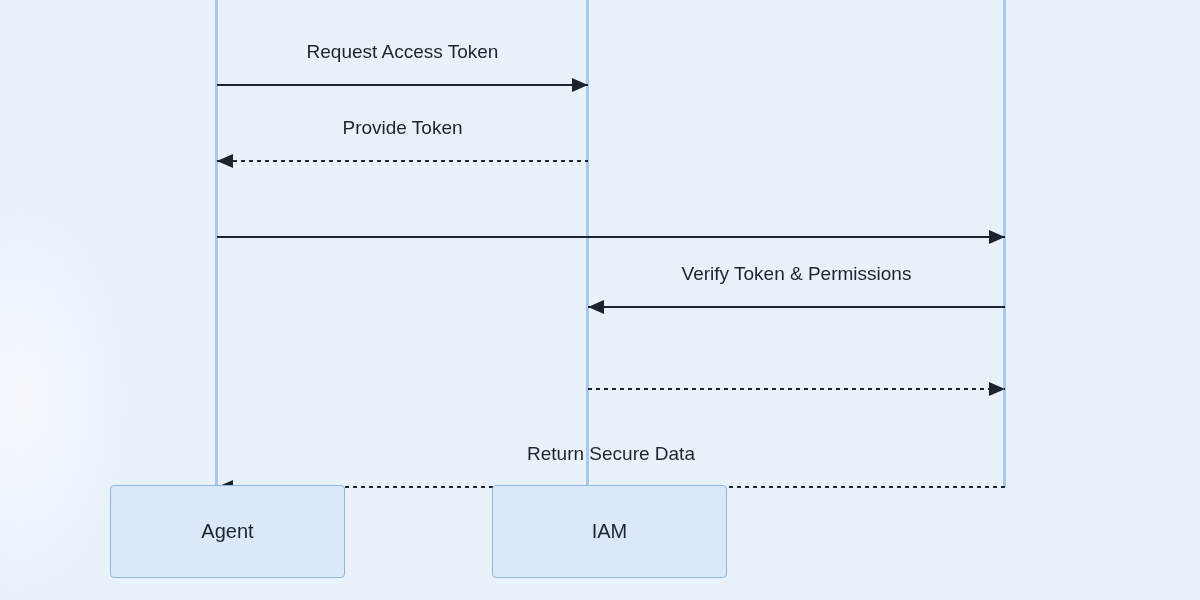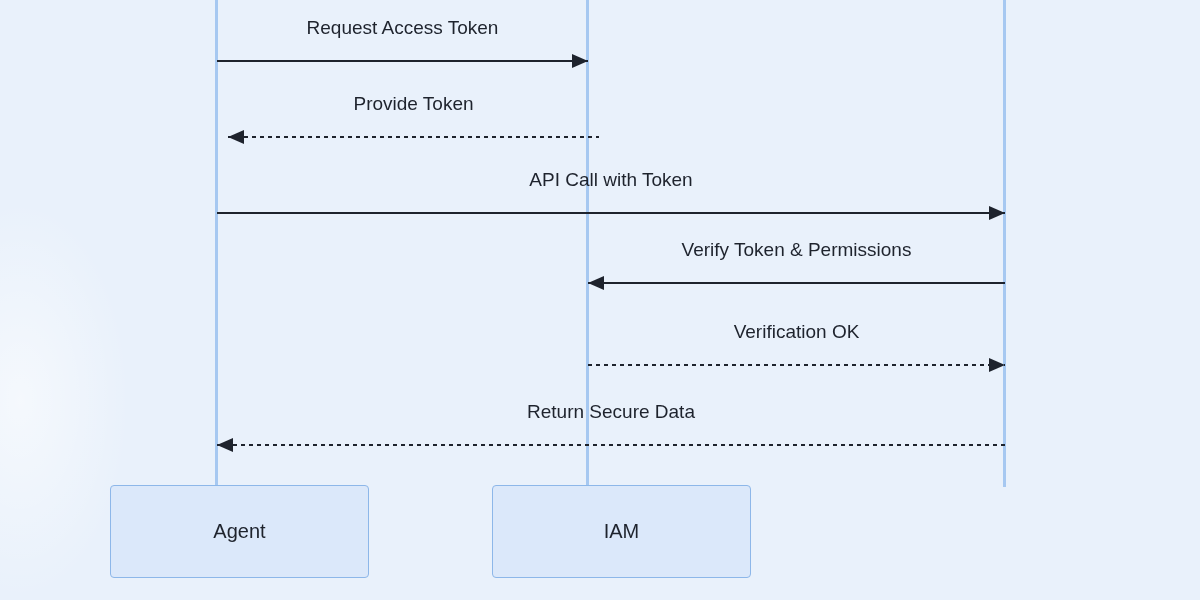--- a/index.html
+++ b/index.html
@@ -17,41 +17,41 @@
   }
   .bg-glow{
     position:absolute;left:-90px;top:200px;width:220px;height:400px;
     background:radial-gradient(closest-side,rgba(255,255,255,.55),rgba(255,255,255,0));
     pointer-events:none;
   }
   .lifeline{
     position:absolute;top:0;width:3px;height:487px;
     background:var(--lifeline);
   }
-  .message{position:absolute;height:46px;}
+  .message{position:absolute;height:46px;margin-top:24px;}
   .msg-label{
     position:absolute;left:0;right:0;bottom:22px;
     text-align:center;font-size:19px;line-height:24px;
     color:var(--ink);white-space:nowrap;
   }
   .msg-line{
     position:absolute;left:0;right:0;top:44px;height:2px;
     background:var(--ink);
   }
   .msg-line.dashed{
     background:repeating-linear-gradient(90deg,var(--ink) 0 4px,transparent 4px 8px);
   }
   .head{
     position:absolute;top:38px;width:0;height:0;
     border-top:7px solid transparent;border-bottom:7px solid transparent;
   }
   .head.right{right:0;border-left:16px solid var(--ink);}
   .head.left{left:0;border-right:16px solid var(--ink);}
   .actor{
-    position:absolute;top:485px;width:259px;height:93px;box-sizing:border-box;
+    position:absolute;top:485px;width:235px;height:93px;box-sizing:border-box;
     background:var(--box-fill);border:1.5px solid var(--box-border);border-radius:4px;
     display:flex;align-items:center;justify-content:center;
     font-size:20px;color:var(--ink);
   }
 </style>
 </head>
 <body>
 
 <div class="stage">
   <div class="bg-glow"></div>
@@ -59,45 +59,43 @@
   <div class="lifeline" style="left:215px"></div>
   <div class="lifeline" style="left:586px"></div>
   <div class="lifeline" style="left:1003px"></div>
 
   <div class="message" style="left:217px;top:16px;width:371px">
     <div class="msg-label">Request Access Token</div>
     <div class="msg-line solid"></div>
     <div class="head right"></div>
   </div>
 
-  <div class="message" style="left:228px;top:92px;width:371px">
+  <div class="message" style="left:217px;top:92px;width:371px">
     <div class="msg-label">Provide Token</div>
     <div class="msg-line dashed"></div>
     <div class="head left"></div>
   </div>
 
   <div class="message" style="left:217px;top:168px;width:788px">
-    <div class="msg-label">API Call with Token</div>
     <div class="msg-line solid"></div>
     <div class="head right"></div>
   </div>
 
   <div class="message" style="left:588px;top:238px;width:417px">
     <div class="msg-label">Verify Token &amp; Permissions</div>
     <div class="msg-line solid"></div>
     <div class="head left"></div>
   </div>
 
   <div class="message" style="left:588px;top:320px;width:417px">
-    <div class="msg-label">Verification OK</div>
     <div class="msg-line dashed"></div>
     <div class="head right"></div>
   </div>
 
-  <div class="message" style="left:217px;top:400px;width:788px">
+  <div class="message" style="left:217px;top:418px;width:788px">
     <div class="msg-label">Return Secure Data</div>
     <div class="msg-line dashed"></div>
     <div class="head left"></div>
   </div>
 
   <div class="actor" style="left:110px">
     <span>Agent</span>
   </div>
   <div class="actor" style="left:492px">
     <span>IAM</span>

